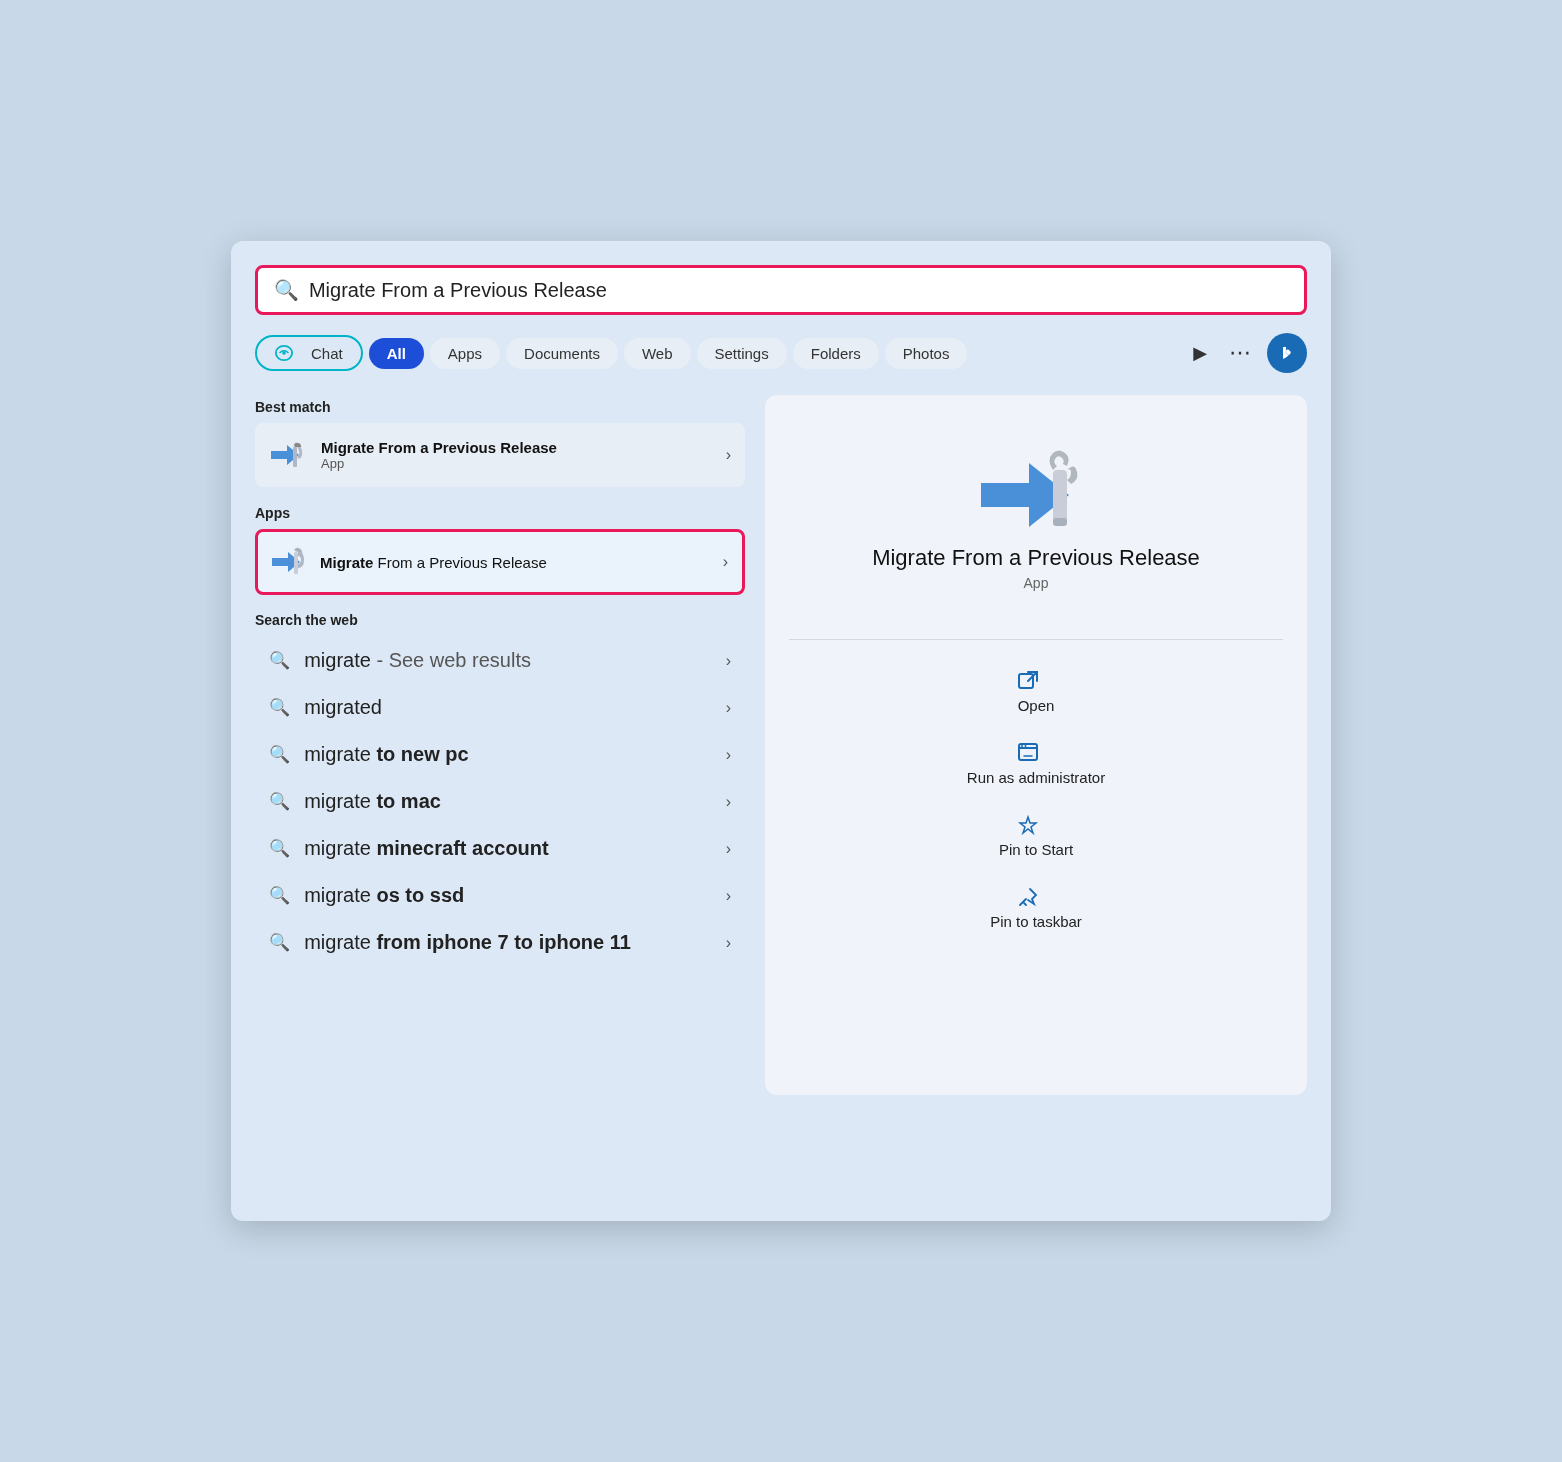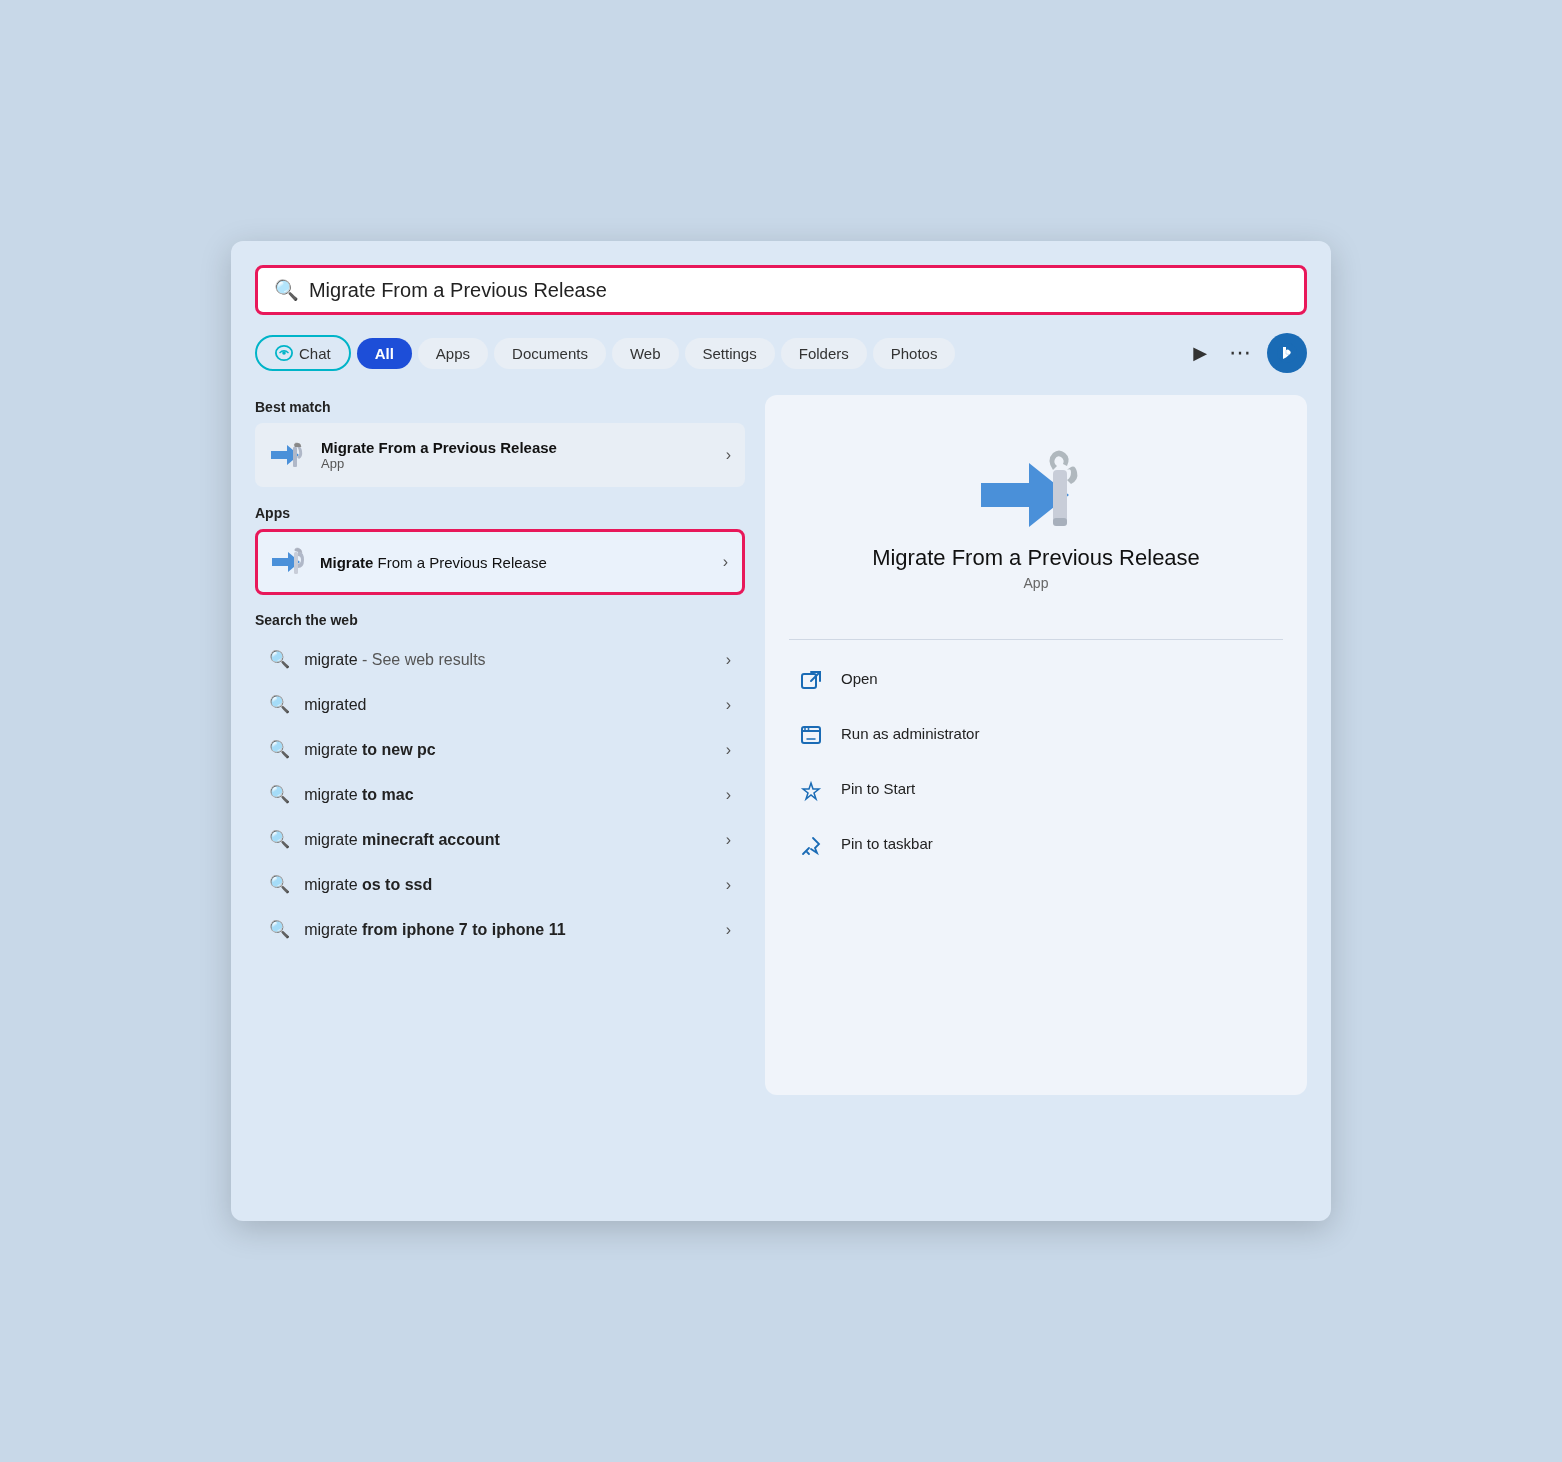--- a/index.html
+++ b/index.html
@@ -52,21 +52,21 @@
     }
     .tab-btn {
       border: none;
       border-radius: 20px;
       padding: 7px 18px;
       font-size: 15px;
       cursor: pointer;
       font-family: inherit;
       display: flex;
       align-items: center;
-      gap: 6px;
+      gap: 18px;
       background: #e8eef5;
       color: #333;
       font-weight: 400;
       transition: background 0.15s;
     }
     .tab-btn.active {
       background: #1d4ed8;
       color: #fff;
       font-weight: 600;
     }
@@ -222,21 +222,21 @@
       transition: background 0.15s;
     }
     .web-search-icon {
       font-size: 17px;
       color: #666;
       margin-right: 14px;
       flex-shrink: 0;
     }
     .web-item-text {
       flex: 1;
-      font-size: 16px;
+      font-size: 20px;
       color: #222;
     }
     .web-item-text span.bold { font-weight: 700; }
     .web-item-text span.muted { color: #555; }
     
     .app-logo-area {
       display: flex;
       flex-direction: column;
       align-items: center;
       margin-top: 20px;
@@ -259,26 +259,27 @@
       width: 100%;
       height: 1px;
       background: #d0d8e4;
       margin-bottom: 18px;
     }
     .action-list {
       width: 100%;
     }
     .action-item {
       display: flex;
-      align-items: flex-start;
+      align-items: center;
       padding: 12px 8px;
       border-radius: 8px;
       cursor: pointer;
       transition: background 0.15s;
       margin-bottom: 4px;
+      flex-direction: column;
     }
     .action-icon {
       font-size: 20px;
       color: #1a6bb5;
       margin-right: 16px;
       width: 28px;
       text-align: center;
       flex-shrink: 0;
     }
     .action-label {

